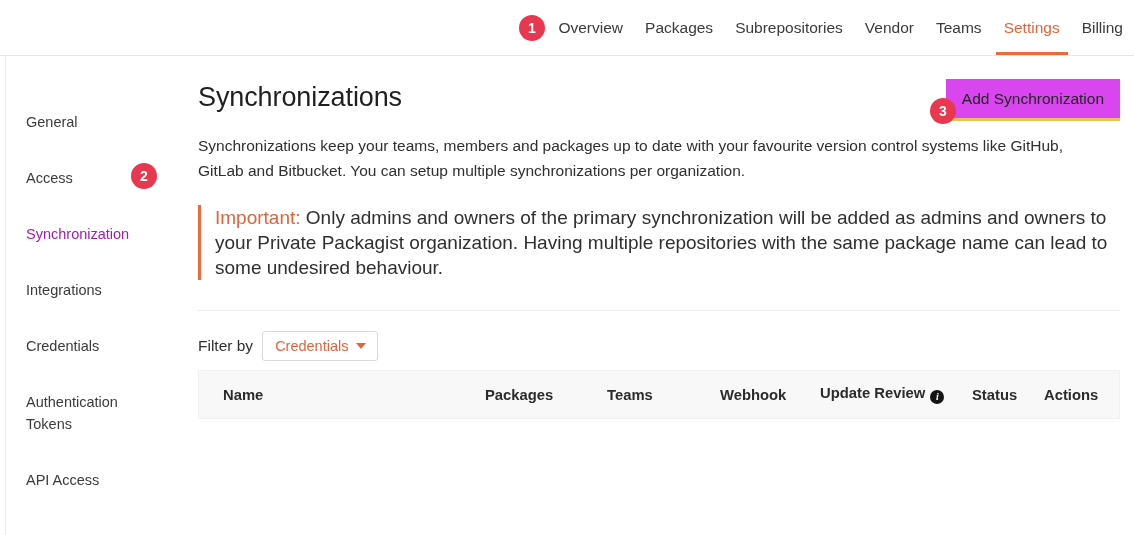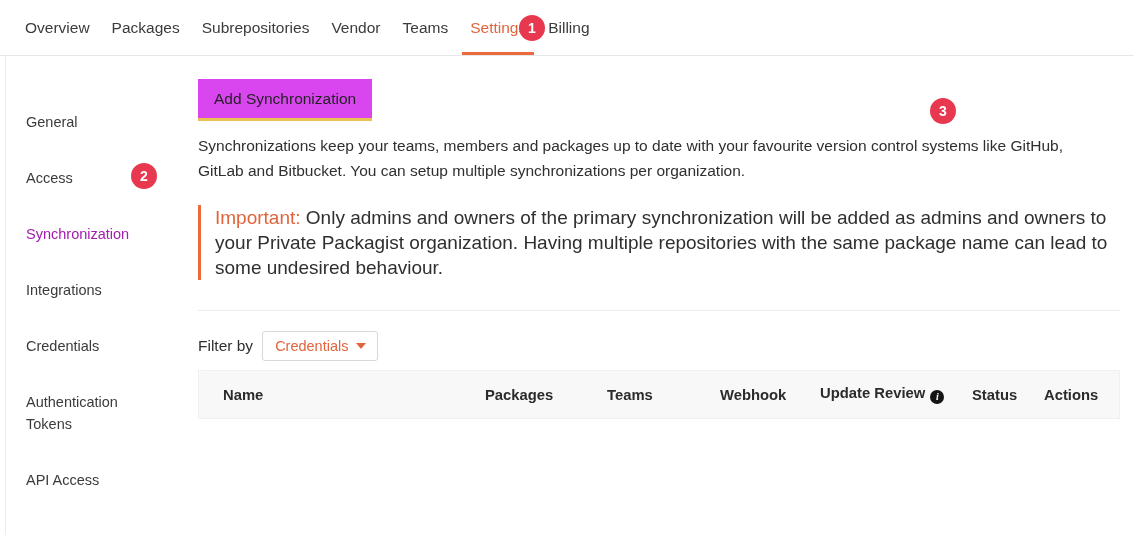--- a/index.html
+++ b/index.html
@@ -21,20 +21,21 @@
     position: relative;
     height: 56px;
     border-bottom: 1px solid #e7e7e7;
     box-sizing: border-box;
   }
   .topnav-inner {
     display: flex;
     align-items: flex-start;
     padding-left: 14px;
     height: 100%;
+    justify-content: flex-end;
   }
   .nav-tab {
     position: relative;
     font-size: 15.5px;
     color: #3b3b3b;
     padding: 19px 11px 0 11px;
     line-height: 18px;
     height: 100%;
     box-sizing: border-box;
     white-space: nowrap;
@@ -308,20 +309,21 @@
     </div>
     <div class="side-item">
       <span>API Access</span>
     </div>
 
   </nav>
 
   <main class="main">
 
     <div class="page-head">
+      <h1 class="page-title">Synchronizations</h1>
       <button class="add-btn">Add Synchronization</button>
     </div>
 
     <p class="intro">Synchronizations keep your teams, members and packages up to date with your favourite version control systems like GitHub, GitLab and Bitbucket. You can setup multiple synchronizations per organization.</p>
 
     <div class="notice">
       <span class="notice-label">Important:</span><span> Only admins and owners of the primary synchronization will be added as admins and owners to your Private Packagist organization. Having multiple repositories with the same package name can lead to some undesired behaviour.</span>
     </div>
 
     <hr class="hr">

